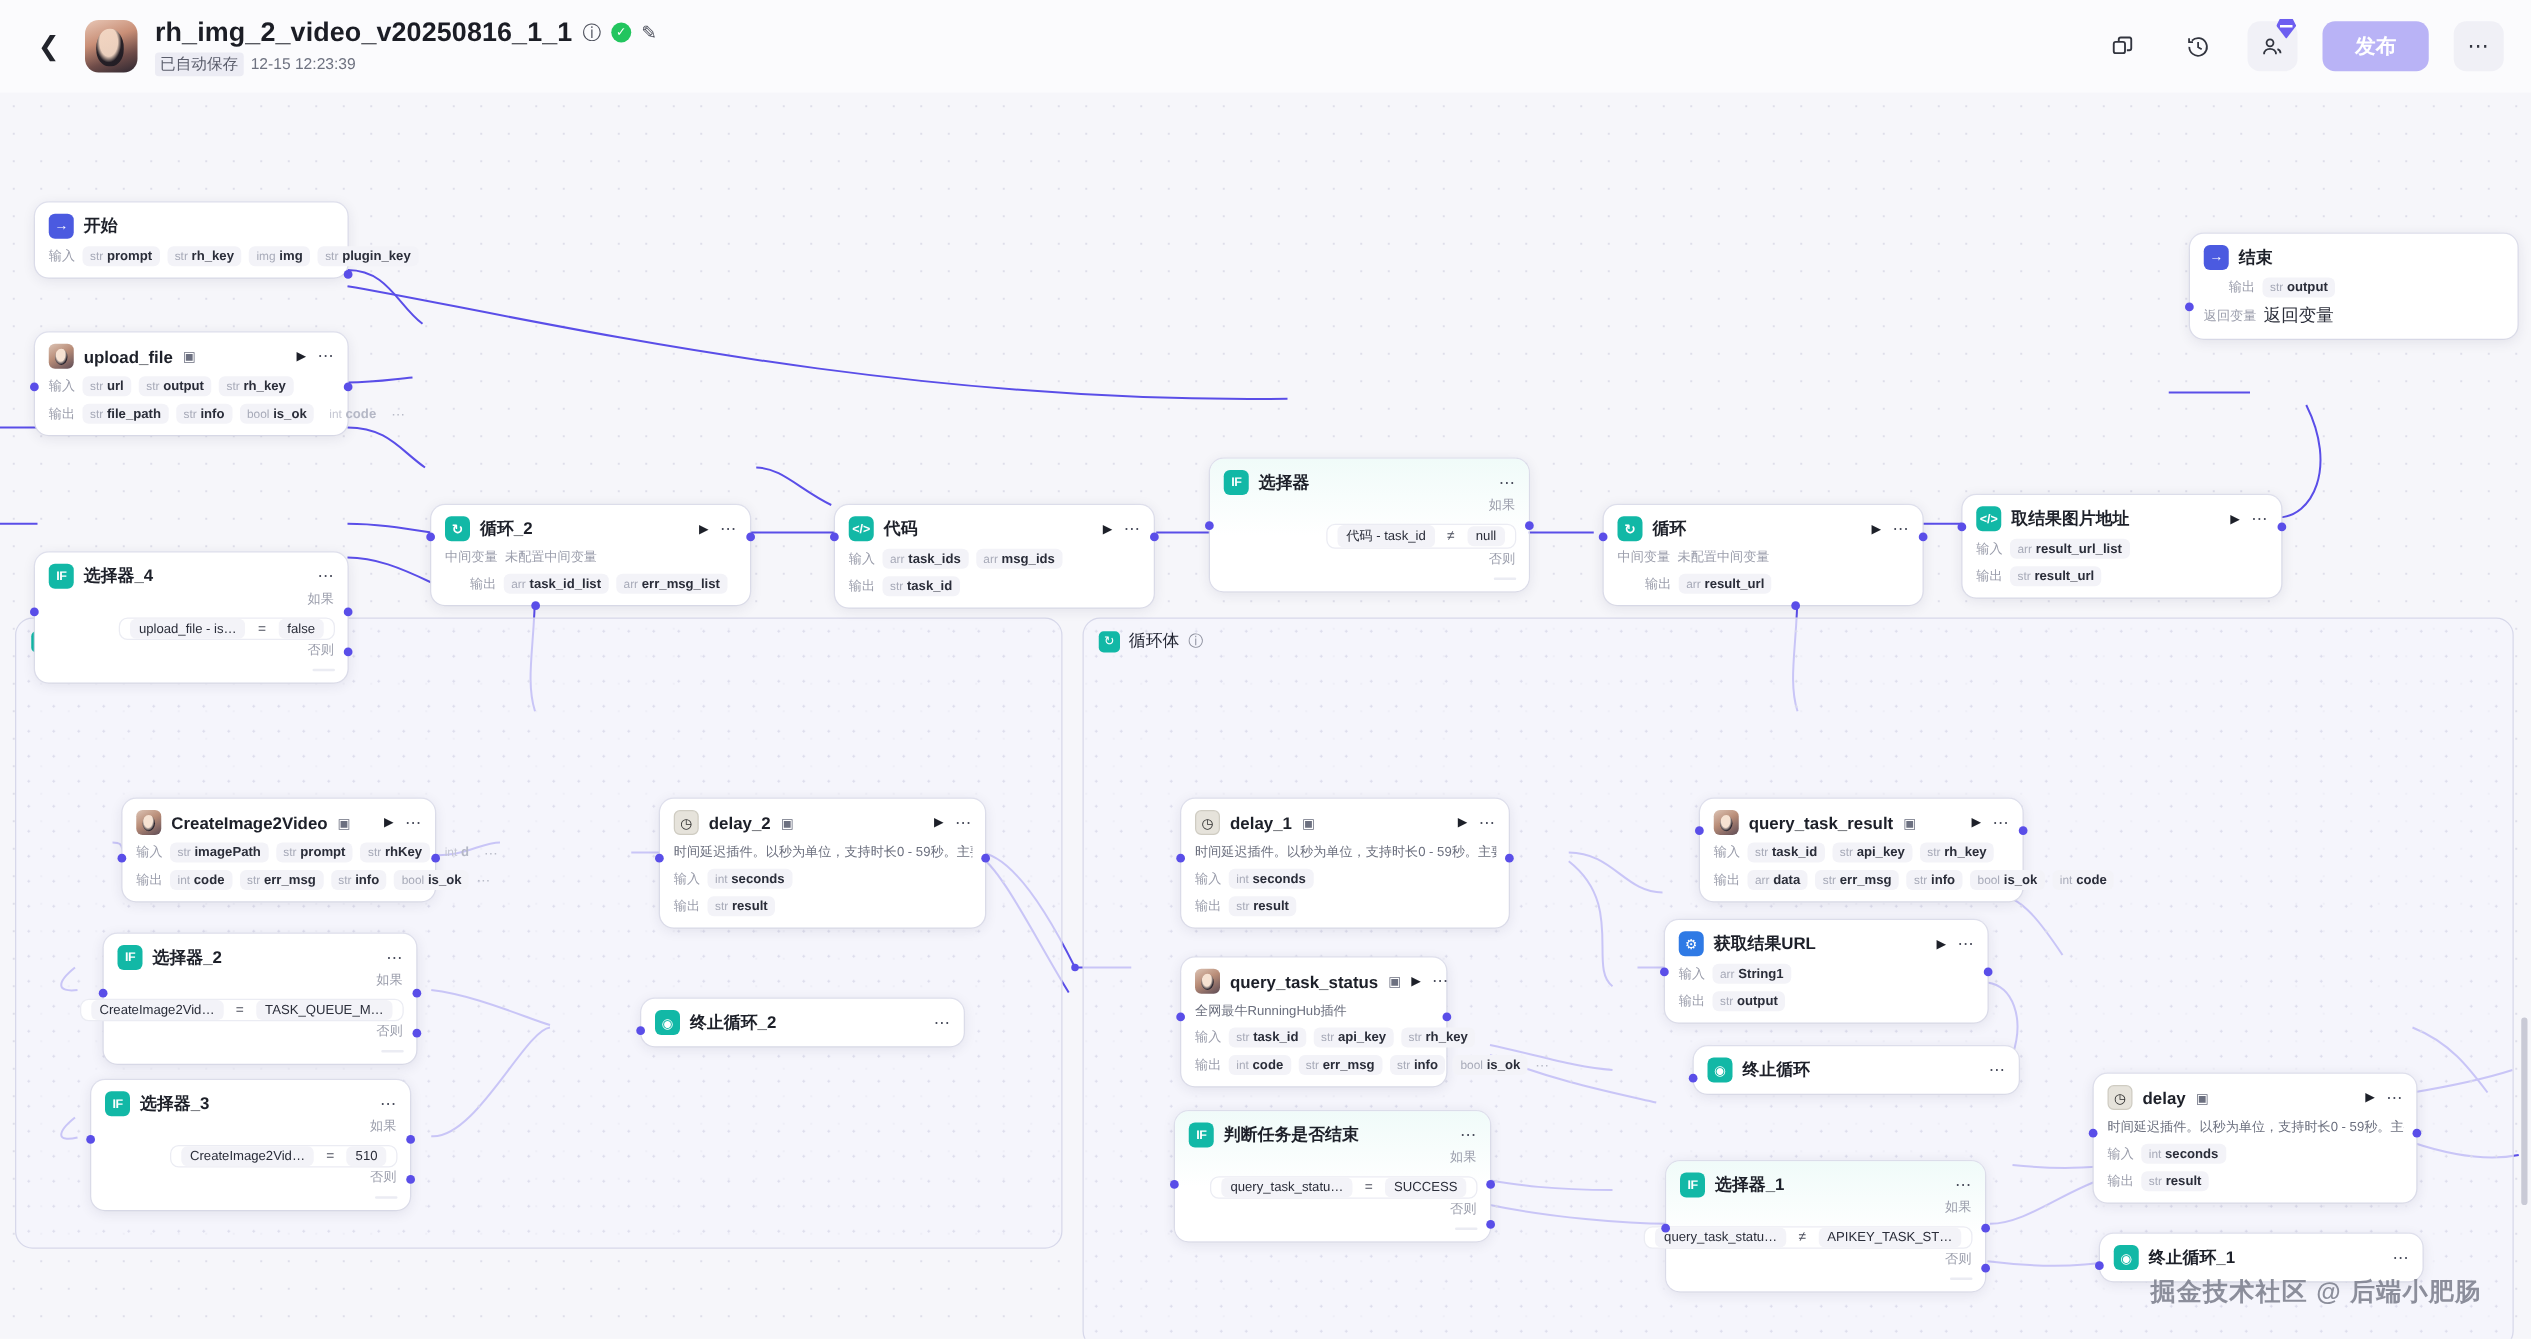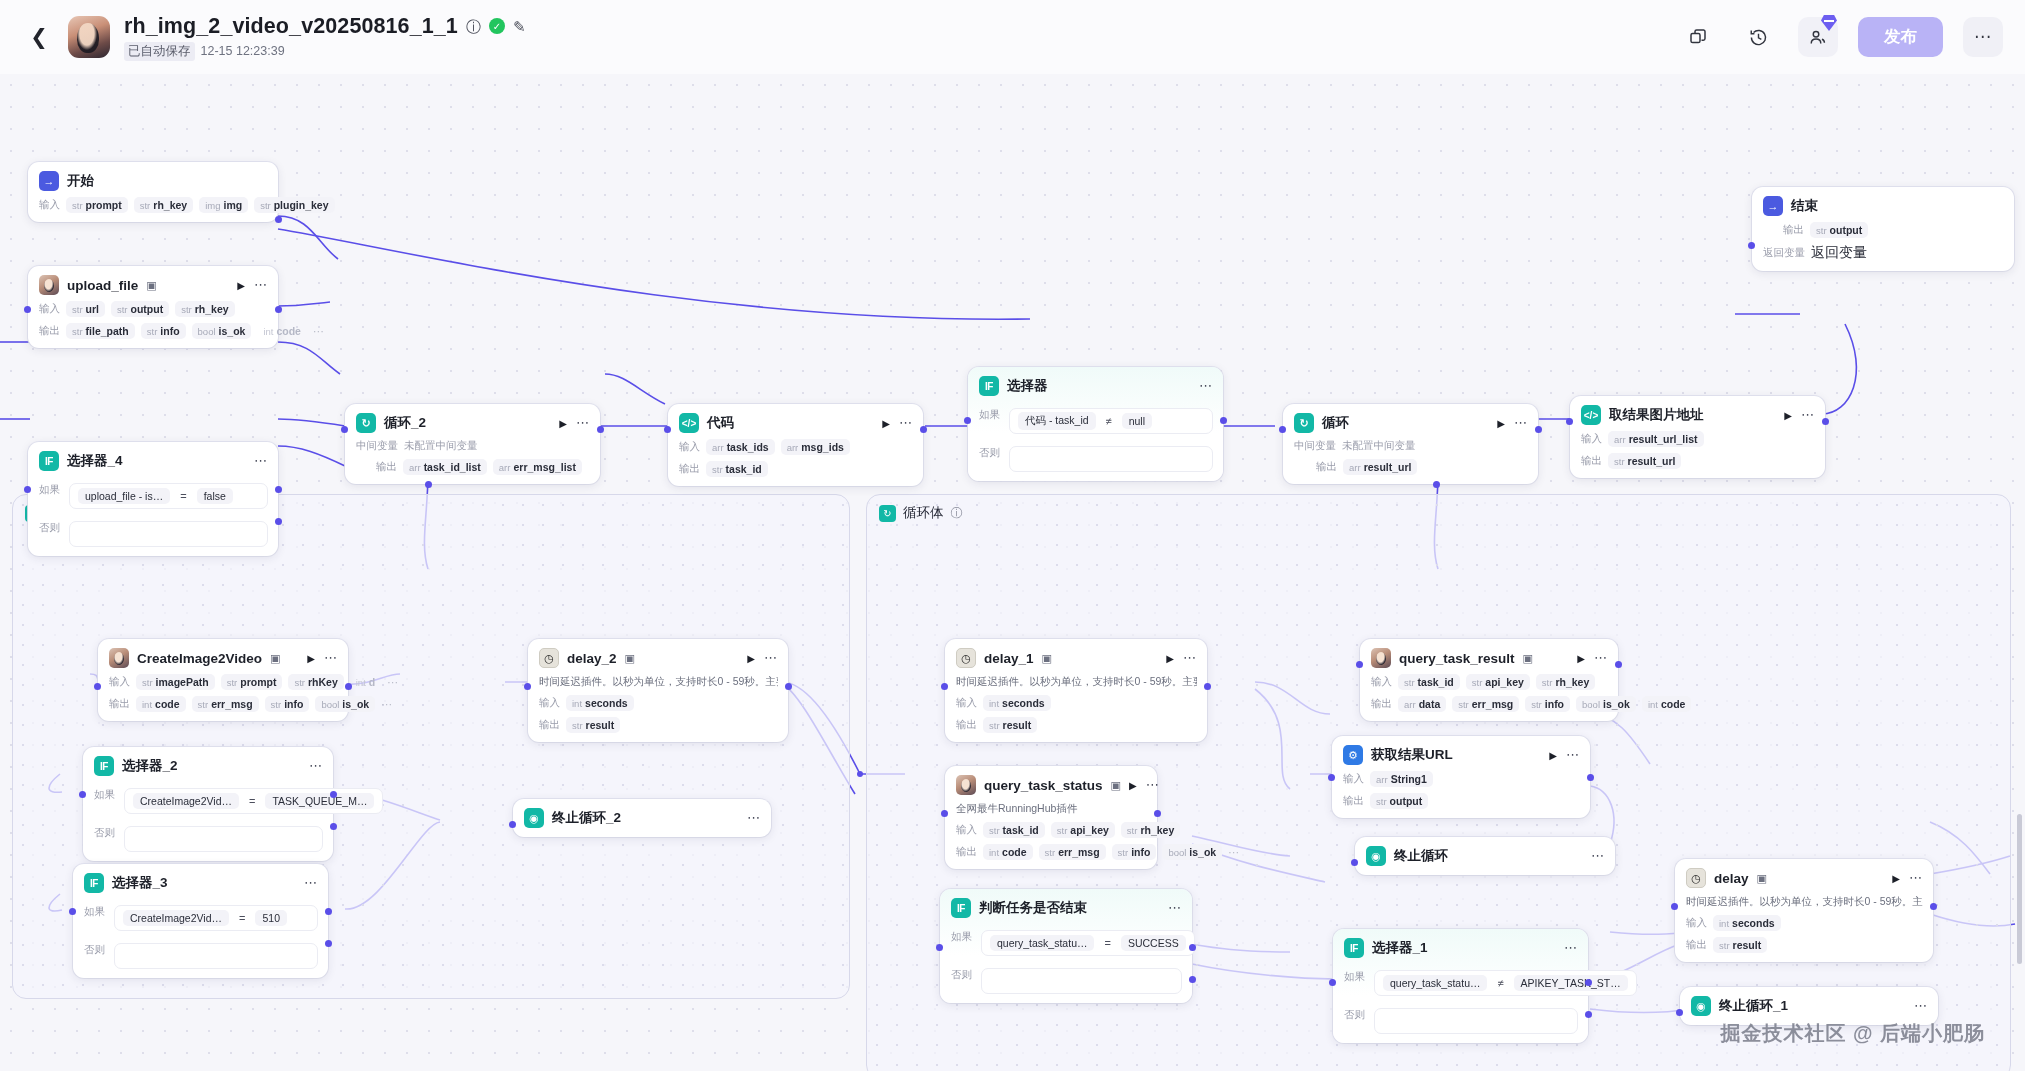--- a/index.html
+++ b/index.html
@@ -122,21 +122,21 @@
   .chip {
     display:inline-flex; align-items:center; gap:3px; background:#f3f3f8; border-radius:5px;
     padding:2px 6px; font-size:10.5px; color:#2a2d39; font-weight:700; white-space:nowrap;
   }
   .chip .t { color:#a7aab8; font-weight:400; font-size:9.5px; }
   .chip.ghost { background:transparent; color:#b5b8c6; }
   .chip.ghost .t { color:#c4c6d2; }
   .moredots { font-size:11px; color:#b9bcc8; margin-left:auto; letter-spacing:1px; }
 
   
-  .cond { margin-top:12px; display:flex; align-items:flex-start; gap:8px; }
+  .cond { margin-top:1px; display:flex; align-items:flex-end; gap:8px;flex-direction:column; }
   .cond-label { font-size:10.5px; color:#9a9dab; width:22px; flex:none; }
   .cond-box {
     flex:1; border:1px solid #ebecf3; border-radius:7px; height:26px;
     display:flex; align-items:center; gap:10px; padding:0 8px; background:#fff;
   }
   .cond-val { background:#f3f3f8; border-radius:5px; padding:2px 7px; font-size:10.5px; color:#2a2d39; white-space:nowrap; overflow:hidden; text-overflow:ellipsis; }
   .cond-val.v1 { max-width:120px; }
   .cond-op { font-size:11px; color:#4c4f5d; }
   .cond-box.empty { height:26px; }
 

